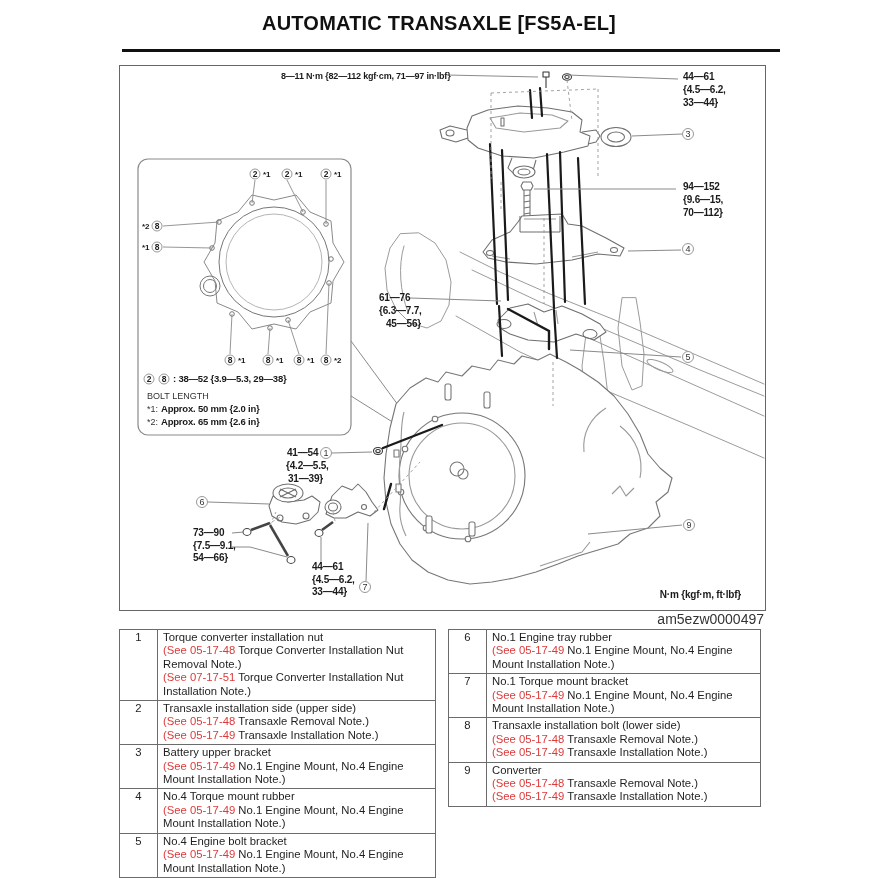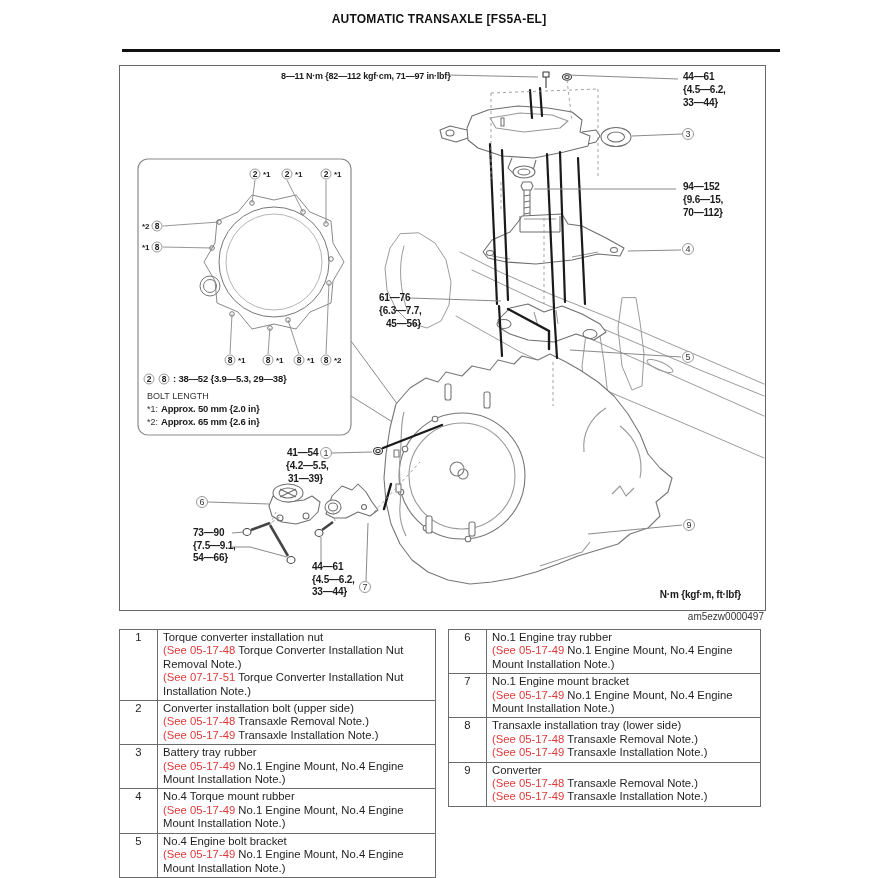--- a/index.html
+++ b/index.html
@@ -1,20 +1,20 @@
 <!DOCTYPE html>
 <html><head>
 <meta charset="utf-8">
 <style>
   html,body{margin:0;padding:0;background:#fff;}
   body{width:878px;height:878px;position:relative;font-family:"Liberation Sans",sans-serif;color:#1a1a1a;}
-  .page-title{position:absolute;top:12px;left:0;width:878px;text-align:center;font-size:12px;font-weight:bold;letter-spacing:.2px;color:#111;}
+  .page-title{position:absolute;top:12px;left:0;width:878px;text-align:center;font-size:20px;font-weight:bold;letter-spacing:.2px;color:#111;}
   .title-rule{position:absolute;top:49px;left:122px;width:658px;height:3px;background:#111;}
   .figure-box{position:absolute;top:65px;left:119px;width:645px;height:544px;border:1px solid #666;background:#fff;}
-  .figure-id{position:absolute;top:611px;left:0;width:764px;text-align:right;font-size:10px;color:#333;}
+  .figure-id{position:absolute;top:611px;left:0;width:764px;text-align:right;font-size:14px;color:#333;}
   svg{display:block;}
   svg text{font-family:"Liberation Sans",sans-serif;}
   .lbl{font-size:10px;font-weight:bold;fill:#1a1a1a;letter-spacing:-.2px;}
   .lblsm{font-size:9px;font-weight:bold;fill:#1a1a1a;letter-spacing:-.2px;}
   .cnum{font-size:9px;fill:#333;text-anchor:middle;}
   .inum{font-size:8.5px;font-weight:bold;fill:#222;text-anchor:middle;}
   .star{font-size:8px;font-weight:bold;fill:#1a1a1a;}
   .legendtxt{font-size:9.5px;font-weight:bold;fill:#1a1a1a;letter-spacing:-.2px;}
   .plain{font-size:9px;fill:#333;}
   
@@ -363,29 +363,29 @@
         <td class="num">1</td>
         <td class="desc">
           <div>Torque converter installation nut</div>
           <div><span class="ref">(See 05-17-48</span><span> Torque Converter Installation Nut Removal Note.)</span></div>
           <div><span class="ref">(See 07-17-51</span><span> Torque Converter Installation Nut Installation Note.)</span></div>
         </td>
       </tr>
       <tr>
         <td class="num">2</td>
         <td class="desc">
-          <div>Converter installation bolt (upper side)</div>
+          <div>Transaxle installation side (upper side)</div>
           <div><span class="ref">(See 05-17-48</span><span> Transaxle Removal Note.)</span></div>
           <div><span class="ref">(See 05-17-49</span><span> Transaxle Installation Note.)</span></div>
         </td>
       </tr>
       <tr>
         <td class="num">3</td>
         <td class="desc">
-          <div>Battery tray rubber</div>
+          <div>Battery upper bracket</div>
           <div><span class="ref">(See 05-17-49</span><span> No.1 Engine Mount, No.4 Engine Mount Installation Note.)</span></div>
         </td>
       </tr>
       <tr>
         <td class="num">4</td>
         <td class="desc">
           <div>No.4 Torque mount rubber</div>
           <div><span class="ref">(See 05-17-49</span><span> No.1 Engine Mount, No.4 Engine Mount Installation Note.)</span></div>
         </td>
       </tr>
@@ -403,28 +403,28 @@
       <tr>
         <td class="num">6</td>
         <td class="desc">
           <div>No.1 Engine tray rubber</div>
           <div><span class="ref">(See 05-17-49</span><span> No.1 Engine Mount, No.4 Engine Mount Installation Note.)</span></div>
         </td>
       </tr>
       <tr>
         <td class="num">7</td>
         <td class="desc">
-          <div>No.1 Engine mount bracket</div>
+          <div>No.1 Torque mount bracket</div>
           <div><span class="ref">(See 05-17-49</span><span> No.1 Engine Mount, No.4 Engine Mount Installation Note.)</span></div>
         </td>
       </tr>
       <tr>
         <td class="num">8</td>
         <td class="desc">
-          <div>Transaxle installation tray (lower side)</div>
+          <div>Transaxle installation bolt (lower side)</div>
           <div><span class="ref">(See 05-17-48</span><span> Transaxle Removal Note.)</span></div>
           <div><span class="ref">(See 05-17-49</span><span> Transaxle Installation Note.)</span></div>
         </td>
       </tr>
       <tr>
         <td class="num">9</td>
         <td class="desc">
           <div>Converter</div>
           <div><span class="ref">(See 05-17-48</span><span> Transaxle Removal Note.)</span></div>
           <div><span class="ref">(See 05-17-49</span><span> Transaxle Installation Note.)</span></div>

